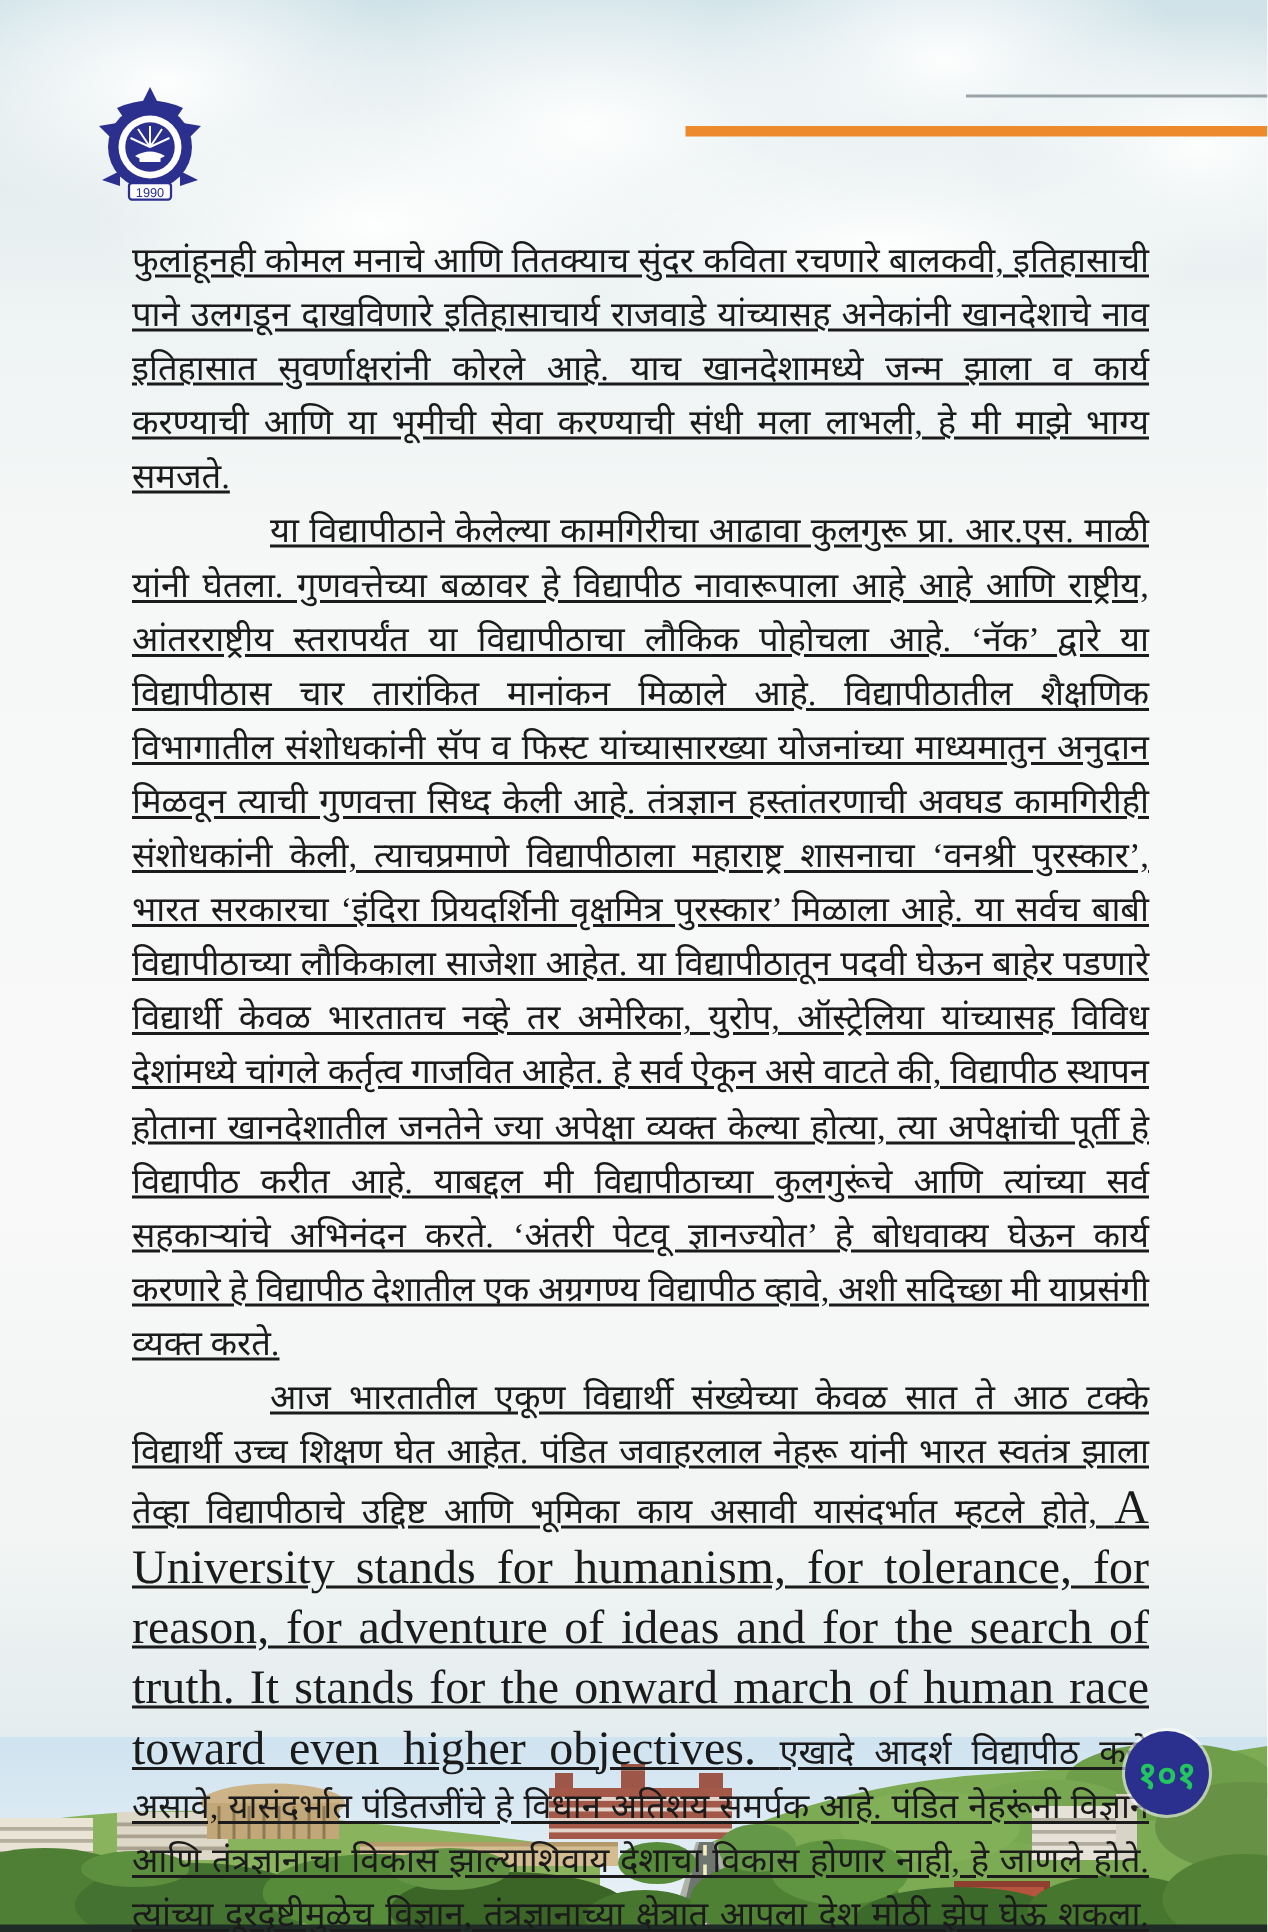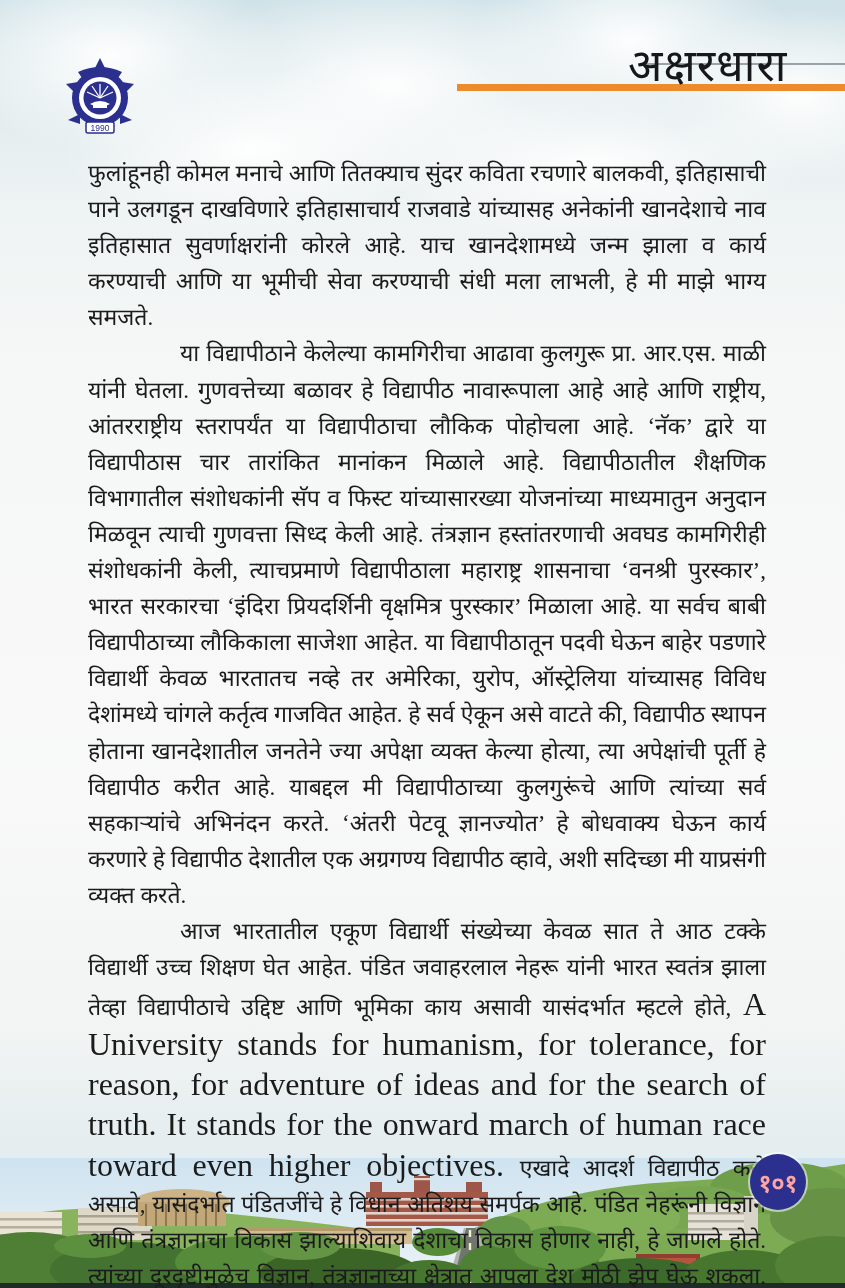--- a/index.html
+++ b/index.html
@@ -28,24 +28,24 @@
 
   .body-text{
     position:absolute;left:88px;top:156px;width:678px;height:1050px;
     font-size:23px;line-height:36.1px;color:#1b1b1b;text-align:justify;
   }
   .body-text p{margin:0;}
   .body-text p.ind{text-indent:92px;}
   .en{font-family:"Liberation Serif",serif;font-size:32px;}
 
   .photo{position:absolute;left:0;top:1158px;width:845px;height:130px;display:block;z-index:1;}
-  .body-text{z-index:2;}
+  .body-text{z-index:2;text-decoration:underline;}
   .page-badge{
     position:absolute;left:750px;top:1154px;width:56px;height:56px;border-radius:50%;
-    background:#2b2f8e;color:#fca5a5;display:flex;align-items:center;justify-content:center;
+    background:#2b2f8e;color:#22c55e;display:flex;align-items:center;justify-content:center;
     font-size:25px;font-weight:bold;z-index:3;box-shadow:0 0 0 2px rgba(255,255,255,.55);
   }
 </style>
 </head>
 <body>
 
 <div class="page">
 
   <div class="cloud c1"></div>
   <div class="cloud c2"></div>
@@ -78,21 +78,20 @@
 
     <path d="M30,46 Q40,40 50,46 Q40,52 30,46 Z" fill="#ffffff"></path>
     <rect x="33" y="47" width="14" height="3" fill="#ffffff"></rect>
 
     <rect x="26" y="64" width="28" height="11" rx="2" fill="#ffffff" stroke="#2b2f8e" stroke-width="1.5"></rect>
     <text x="40" y="73" text-anchor="middle" font-size="8.5" font-family="Liberation Sans, sans-serif" fill="#2b2f8e">1990</text>
   </svg>
 
   <div class="rule-thin"></div>
   <div class="rule-orange"></div>
-  <div class="masthead-title">अक्षरधारा</div>
 
   <main class="body-text">
     <p><span class="mr">फुलांहूनही कोमल मनाचे आणि तितक्याच सुंदर कविता रचणारे बालकवी, इतिहासाची पाने उलगडून दाखविणारे इतिहासाचार्य राजवाडे यांच्यासह अनेकांनी खानदेशाचे नाव इतिहासात सुवर्णाक्षरांनी कोरले आहे. याच खानदेशामध्ये जन्म झाला व कार्य करण्याची आणि या भूमीची सेवा करण्याची संधी मला लाभली, हे मी माझे भाग्य समजते.</span></p>
     <p class="ind"><span class="mr">या विद्यापीठाने केलेल्या कामगिरीचा आढावा कुलगुरू प्रा. आर.एस. माळी यांनी घेतला. गुणवत्तेच्या बळावर हे विद्यापीठ नावारूपाला आहे आहे आणि राष्ट्रीय, आंतरराष्ट्रीय स्तरापर्यंत या विद्यापीठाचा लौकिक पोहोचला आहे. ‘नॅक’ द्वारे या विद्यापीठास चार तारांकित मानांकन मिळाले आहे. विद्यापीठातील शैक्षणिक विभागातील संशोधकांनी सॅप व फिस्ट यांच्यासारख्या योजनांच्या माध्यमातुन अनुदान मिळवून त्याची गुणवत्ता सिध्द केली आहे. तंत्रज्ञान हस्तांतरणाची अवघड कामगिरीही संशोधकांनी केली, त्याचप्रमाणे विद्यापीठाला महाराष्ट्र शासनाचा ‘वनश्री पुरस्कार’, भारत सरकारचा ‘इंदिरा प्रियदर्शिनी वृक्षमित्र पुरस्कार’  मिळाला आहे. या सर्वच बाबी विद्यापीठाच्या लौकिकाला साजेशा आहेत. या विद्यापीठातून पदवी घेऊन बाहेर पडणारे विद्यार्थी केवळ भारतातच नव्हे तर अमेरिका, युरोप, ऑस्ट्रेलिया यांच्यासह विविध देशांमध्ये चांगले कर्तृत्व गाजवित आहेत. हे सर्व ऐकून असे वाटते की, विद्यापीठ स्थापन होताना खानदेशातील जनतेने ज्या अपेक्षा व्यक्त केल्या होत्या, त्या अपेक्षांची पूर्ती हे विद्यापीठ करीत आहे. याबद्दल मी विद्यापीठाच्या कुलगुरूंचे आणि त्यांच्या सर्व सहकाऱ्यांचे अभिनंदन करते. ‘अंतरी पेटवू ज्ञानज्योत’ हे बोधवाक्य घेऊन कार्य करणारे हे विद्यापीठ देशातील एक अग्रगण्य विद्यापीठ व्हावे, अशी सदिच्छा मी याप्रसंगी व्यक्त करते.</span></p>
     <p class="ind"><span class="mr">आज भारतातील एकूण विद्यार्थी संख्येच्या केवळ सात ते आठ टक्के विद्यार्थी उच्च शिक्षण घेत आहेत. पंडित जवाहरलाल नेहरू यांनी भारत स्वतंत्र झाला तेव्हा विद्यापीठाचे उद्दिष्ट आणि भूमिका काय असावी यासंदर्भात म्हटले होते,  </span><span class="en">A University stands for humanism, for tolerance, for reason, for adventure of ideas and for the search of truth.  It stands for the onward march of human race toward even higher objectives. </span><span class="mr">एखादे आदर्श विद्यापीठ कसे असावे, यासंदर्भात पंडितजींचे हे विधान अतिशय समर्पक आहे. पंडित नेहरूंनी विज्ञान आणि तंत्रज्ञानाचा विकास झाल्याशिवाय देशाचा विकास होणार नाही, हे जाणले होते. त्यांच्या दूरदृष्टीमुळेच विज्ञान, तंत्रज्ञानाच्या क्षेत्रात आपला देश मोठी झेप घेऊ शकला. आपला देश आता जगातील बलशाली राष्ट्रे बनण्याचे स्वप्न पाहातो आहे. त्यामागे पंडित नेहरूंची पुण्याई आहे, हे</span></p>
   </main>
 
   <svg class="photo" viewBox="0 0 845 130" preserveAspectRatio="none">
     <defs>
       <linearGradient id="psky" x1="0" y1="0" x2="0" y2="1">

